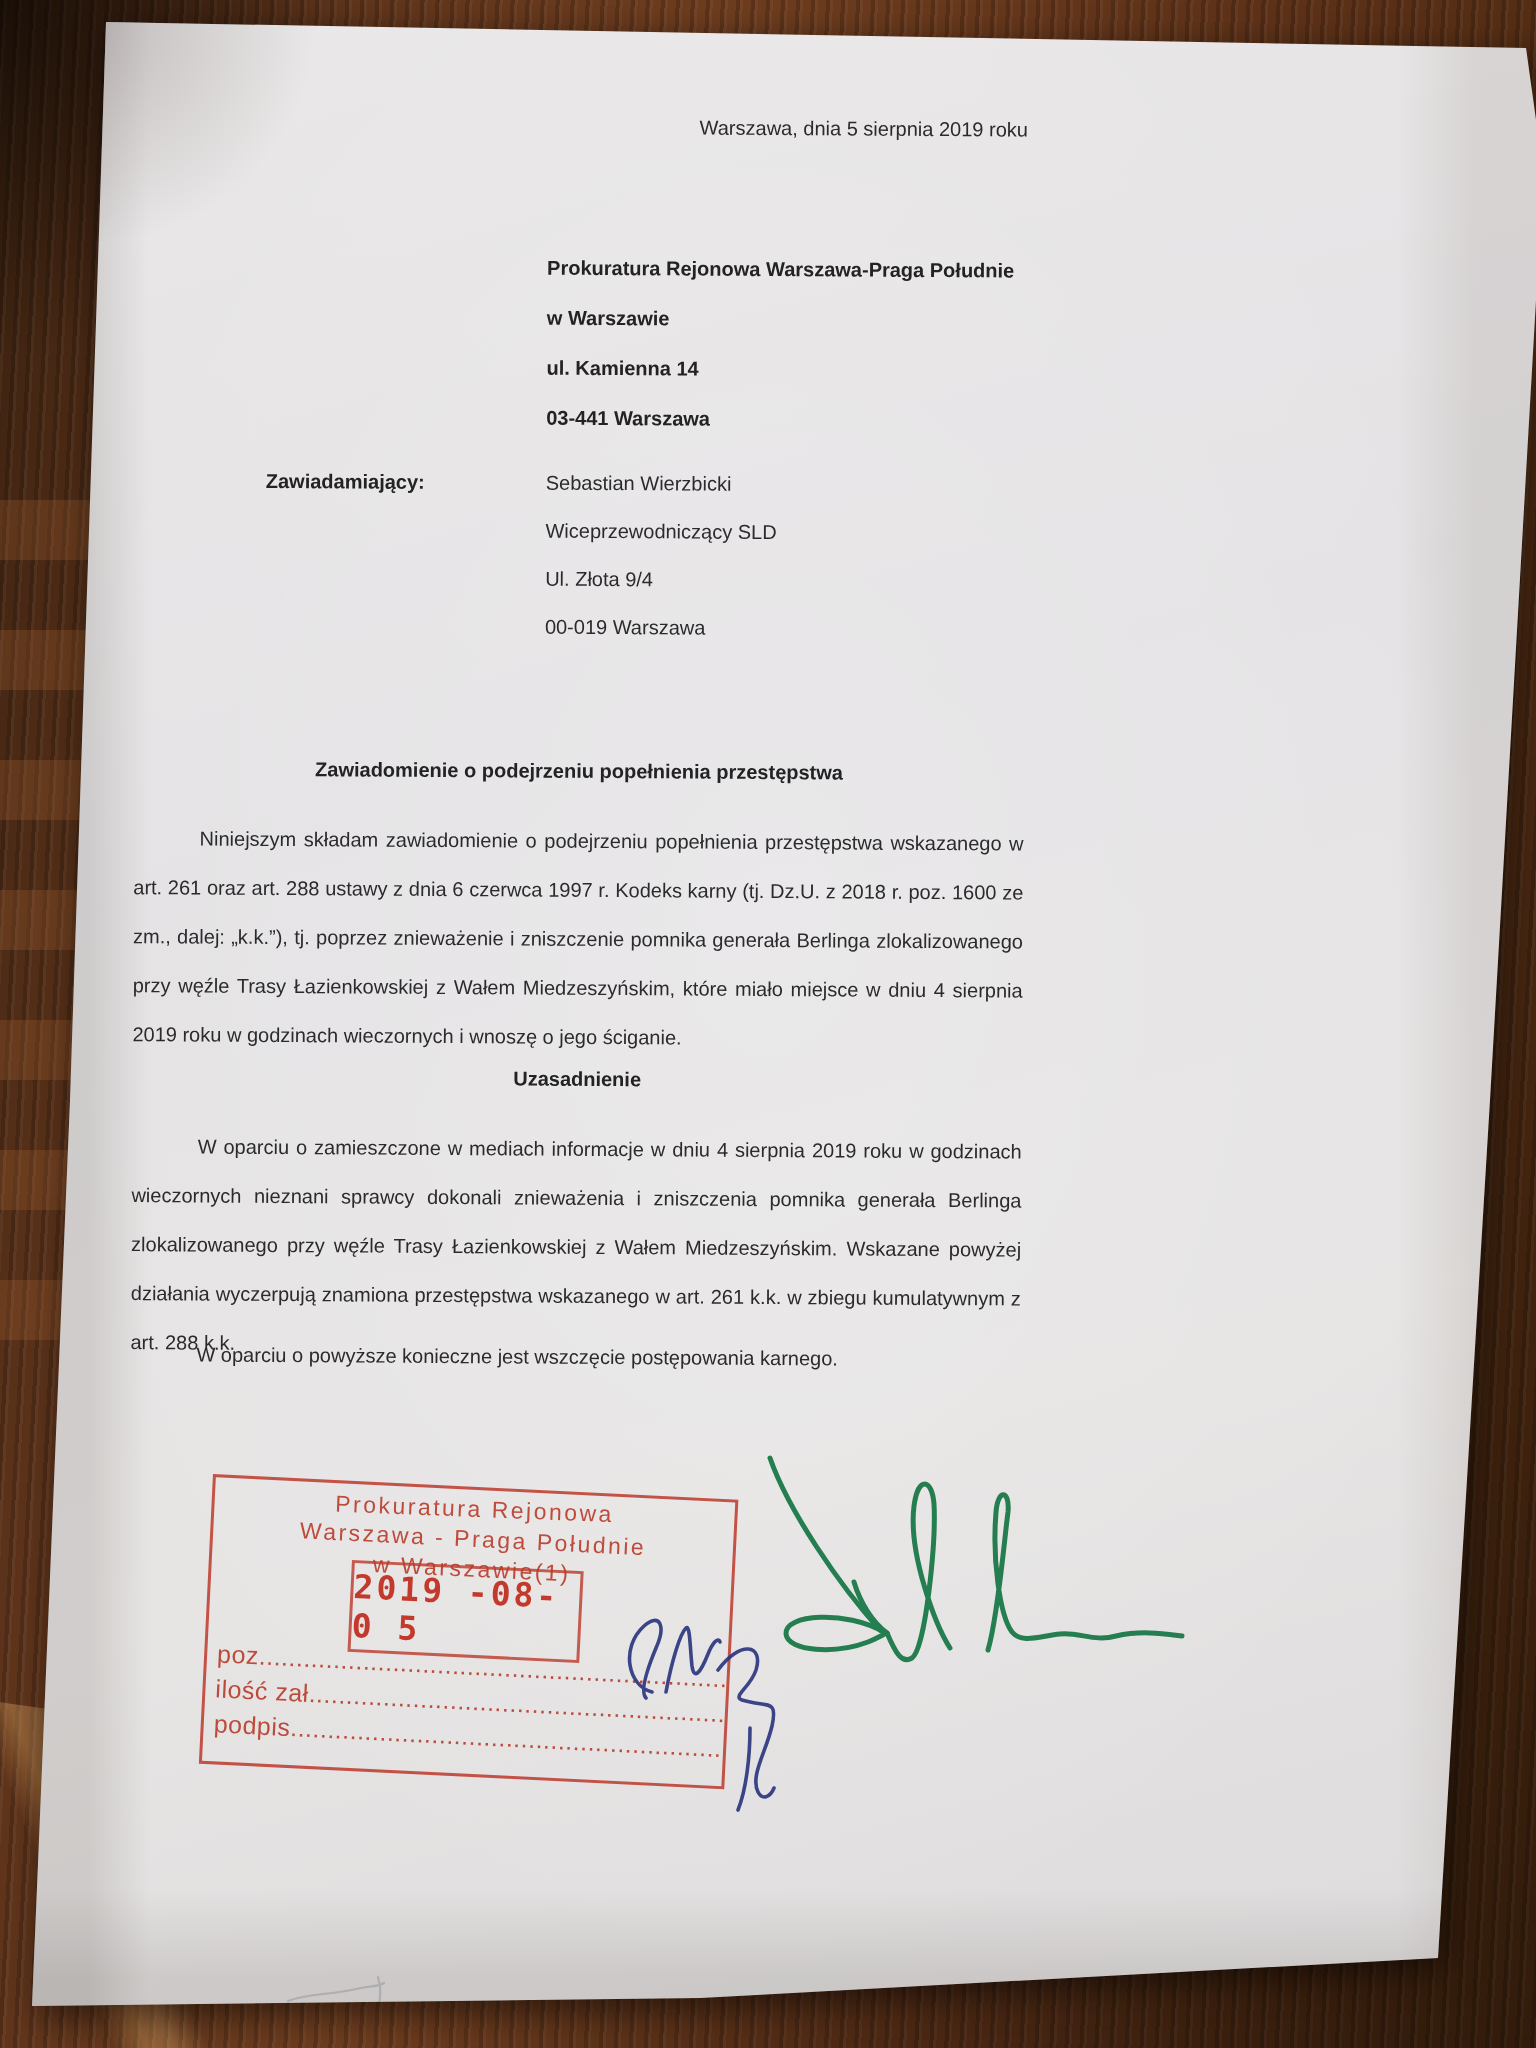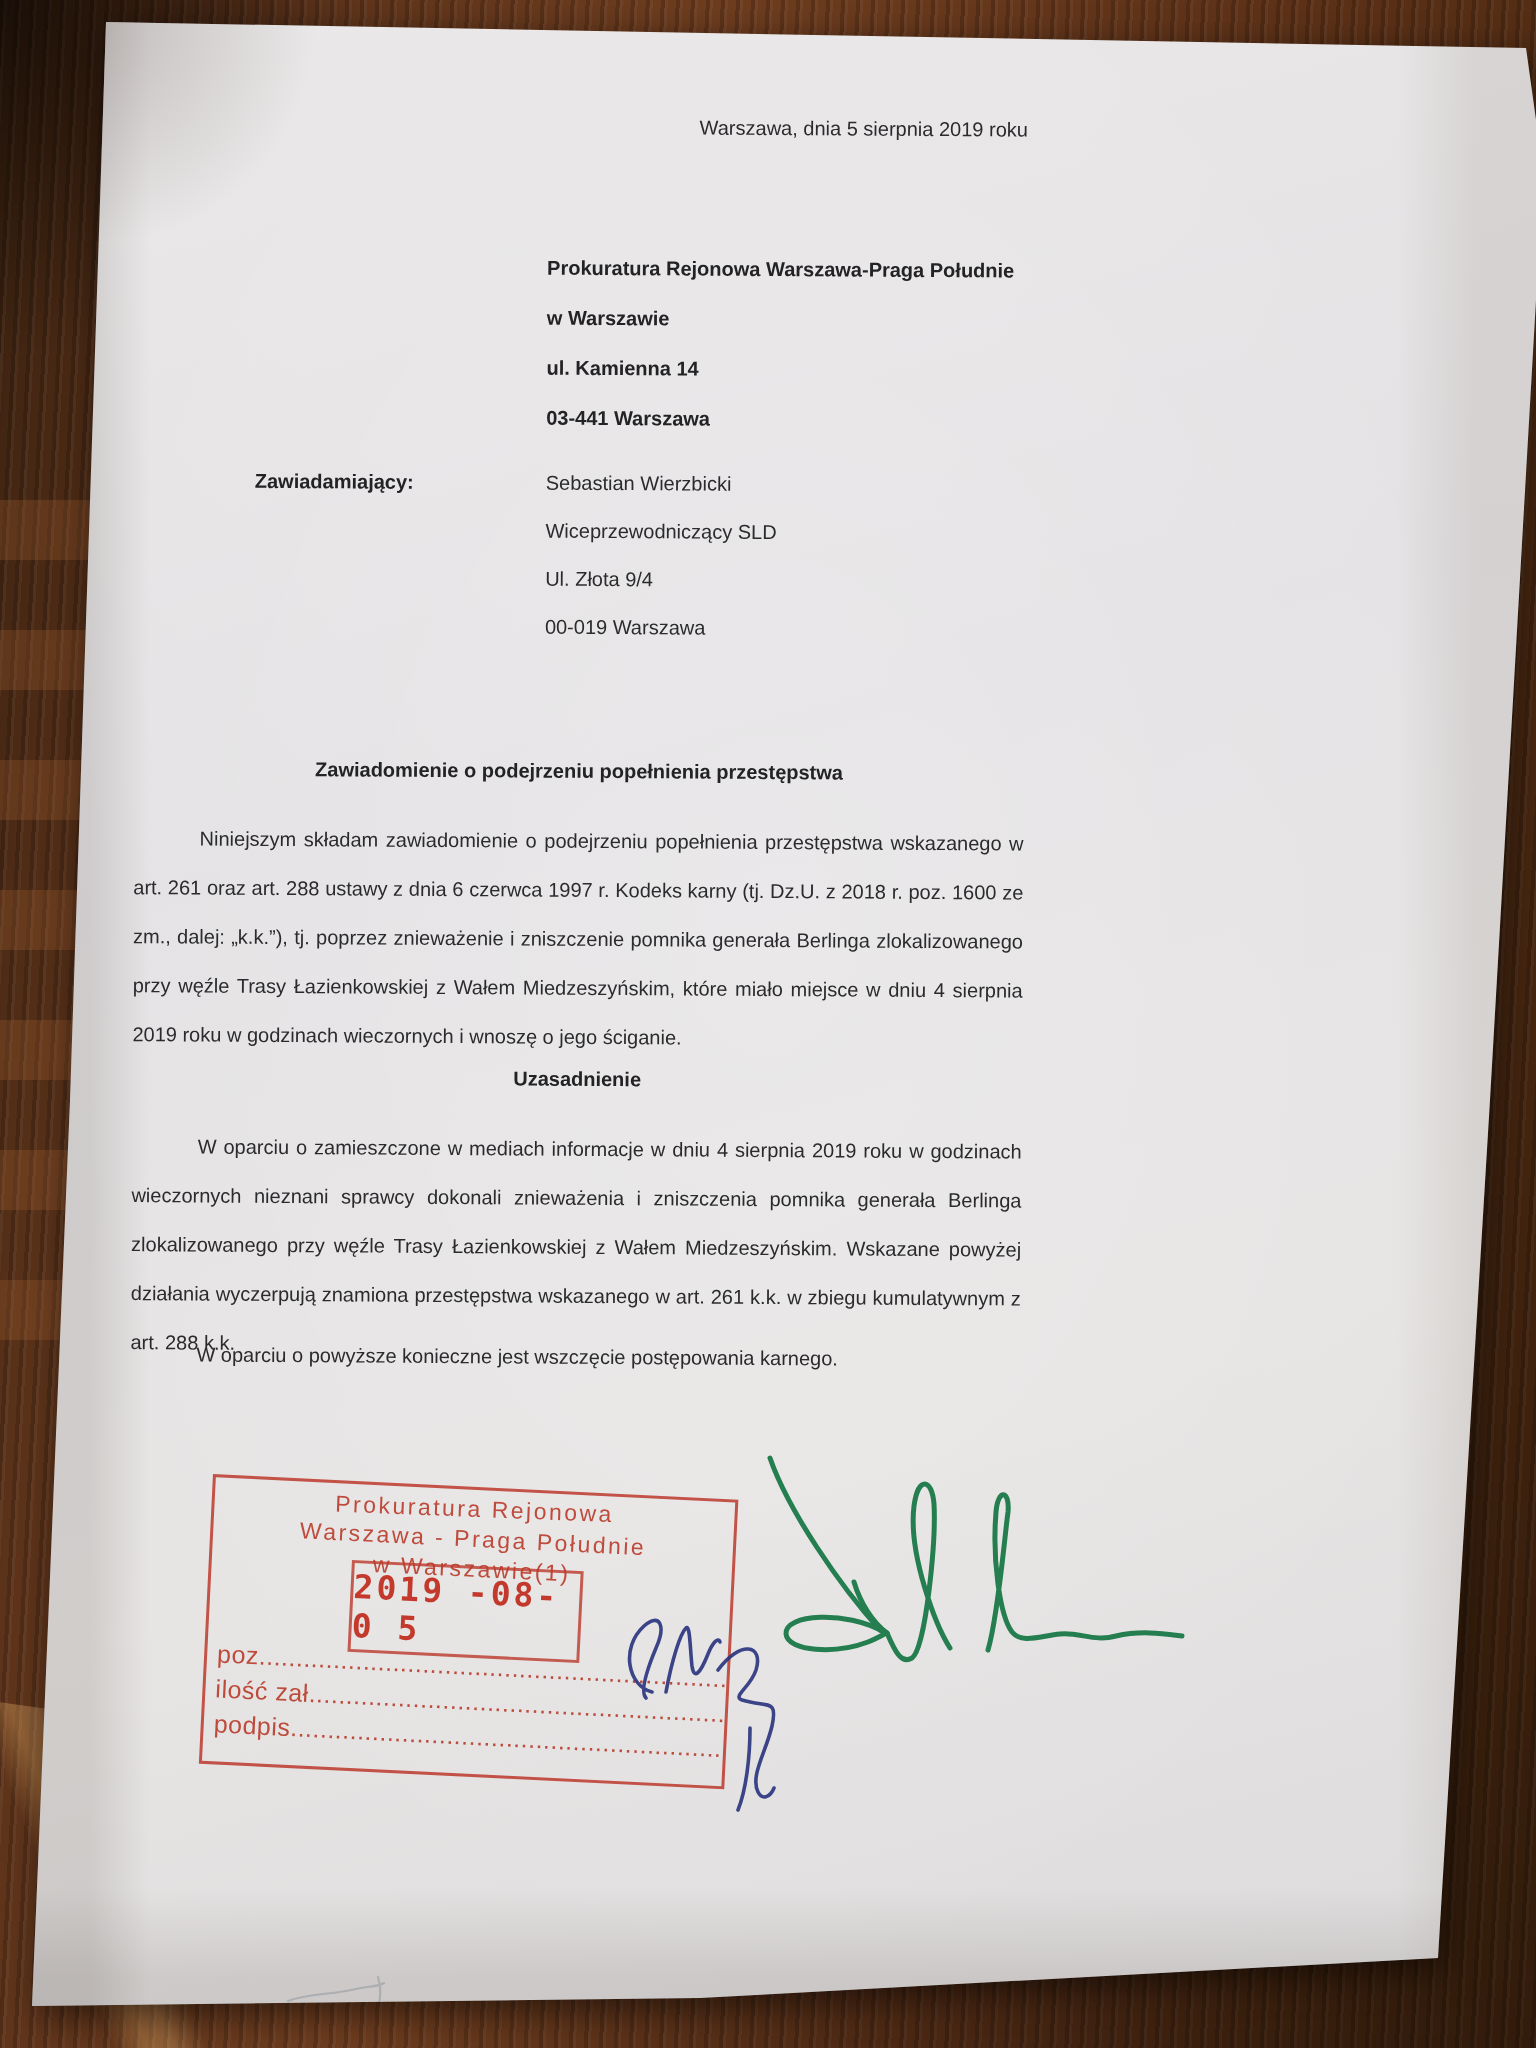--- a/index.html
+++ b/index.html
@@ -30,21 +30,21 @@
   .paper-shade{position:absolute;inset:0;pointer-events:none;
     background:
       linear-gradient(90deg, rgba(90,80,75,.16) 0 90px, transparent 150px),
       linear-gradient(270deg, rgba(120,105,95,.14) 0 60px, transparent 140px),
       linear-gradient(0deg, rgba(110,100,95,.18) 0 70px, transparent 160px);}
   .txt{position:absolute;color:#2b2b2e;font-size:20px;line-height:49px;}
   .bold{font-weight:bold;color:#232326;}
   .content{position:absolute;inset:0;transform:rotate(.35deg);transform-origin:50% 30%;}
   .date{top:104px;left:135px;width:890px;text-align:right;}
   .recipient{top:244px;left:545px;line-height:50px;}
-  .notifier-label{top:460px;left:254px;}
+  .notifier-label{top:460px;left:265px;}
   .notifier{top:460px;left:545px;line-height:48px;}
   .title{top:748px;left:135px;width:890px;text-align:center;}
   .para{left:135px;width:890px;text-align:justify;text-indent:66px;}
   .p1{top:818px;}
   .h2{top:1056px;left:135px;width:890px;text-align:center;}
   .p2{top:1126px;}
   .closing{top:1334px;left:135px;width:890px;text-indent:66px;}
   
   .stamp{position:absolute;left:213px;top:1474px;width:520px;height:284px;
     border:3px solid rgba(188,56,43,.85);transform:rotate(2.8deg);transform-origin:0 0;

